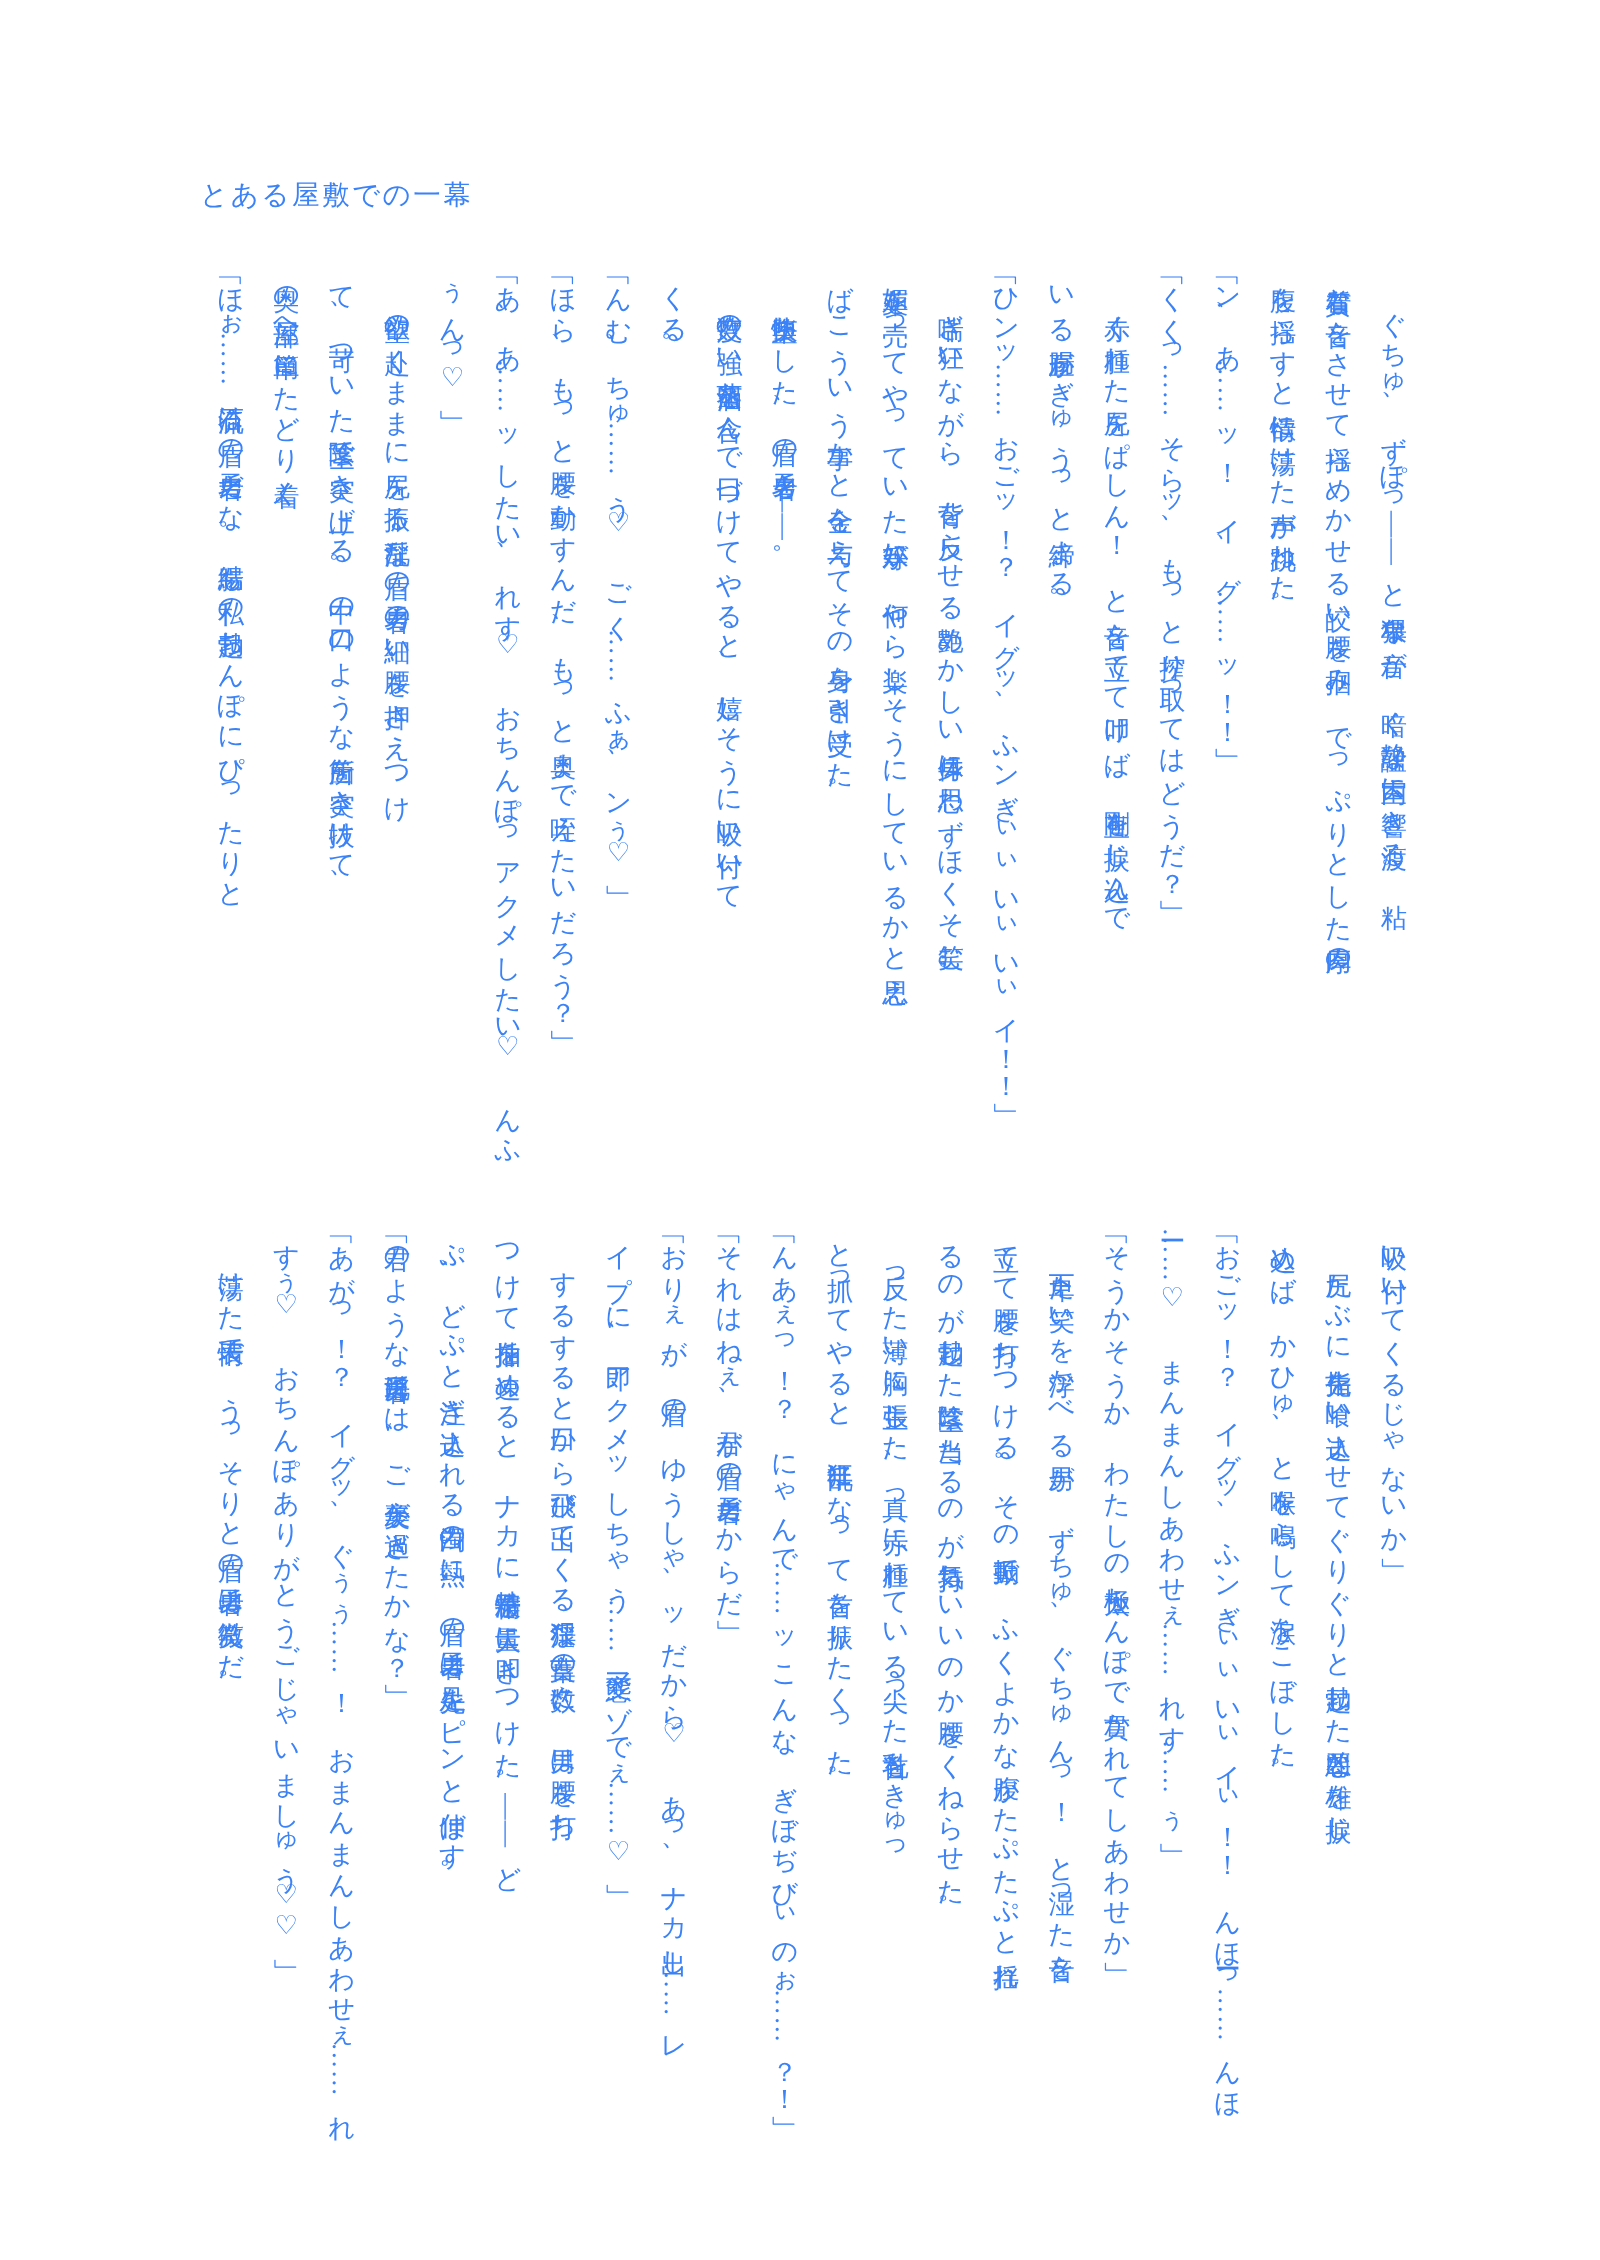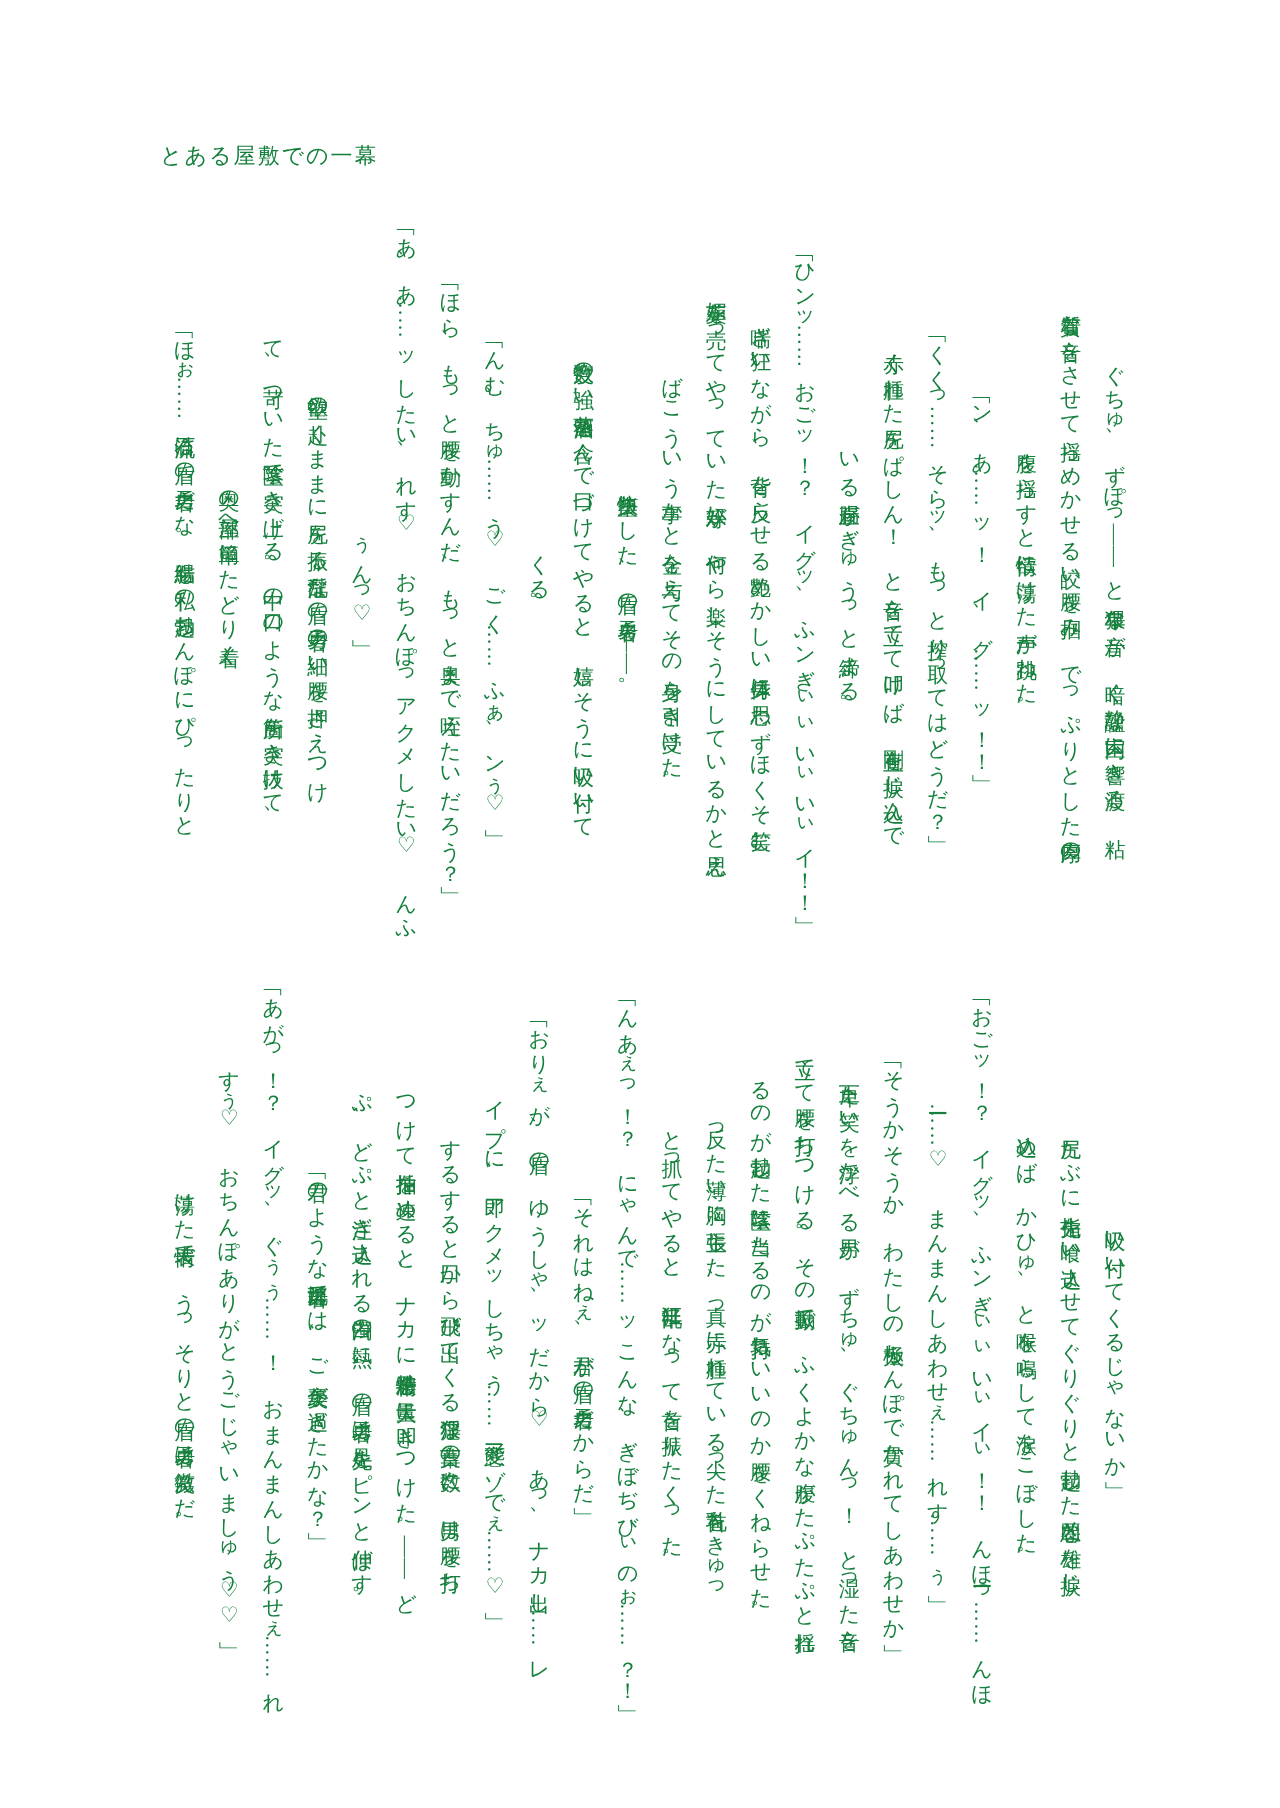--- a/index.html
+++ b/index.html
@@ -1,24 +1,23 @@
 <!DOCTYPE html>
 <html lang="ja"><head>
 <meta charset="utf-8">
 <style>
   html,body{margin:0;padding:0;background:#e8e8e8;}
   .page{
     position:relative;
     width:1280px;height:1808px;
     background:#ffffff;
-    color:#15803d;
+    color:#3b82f6;
     font-family:"Liberation Serif","DejaVu Serif",serif;
     overflow:hidden;
     margin:0 auto;
-    text-align:center;
   }
   .section-title{
     position:absolute;
     left:160px;top:141px;
     font-size:22px;
     letter-spacing:2px;
     white-space:nowrap;
   }
   .vblock{
     position:absolute;

